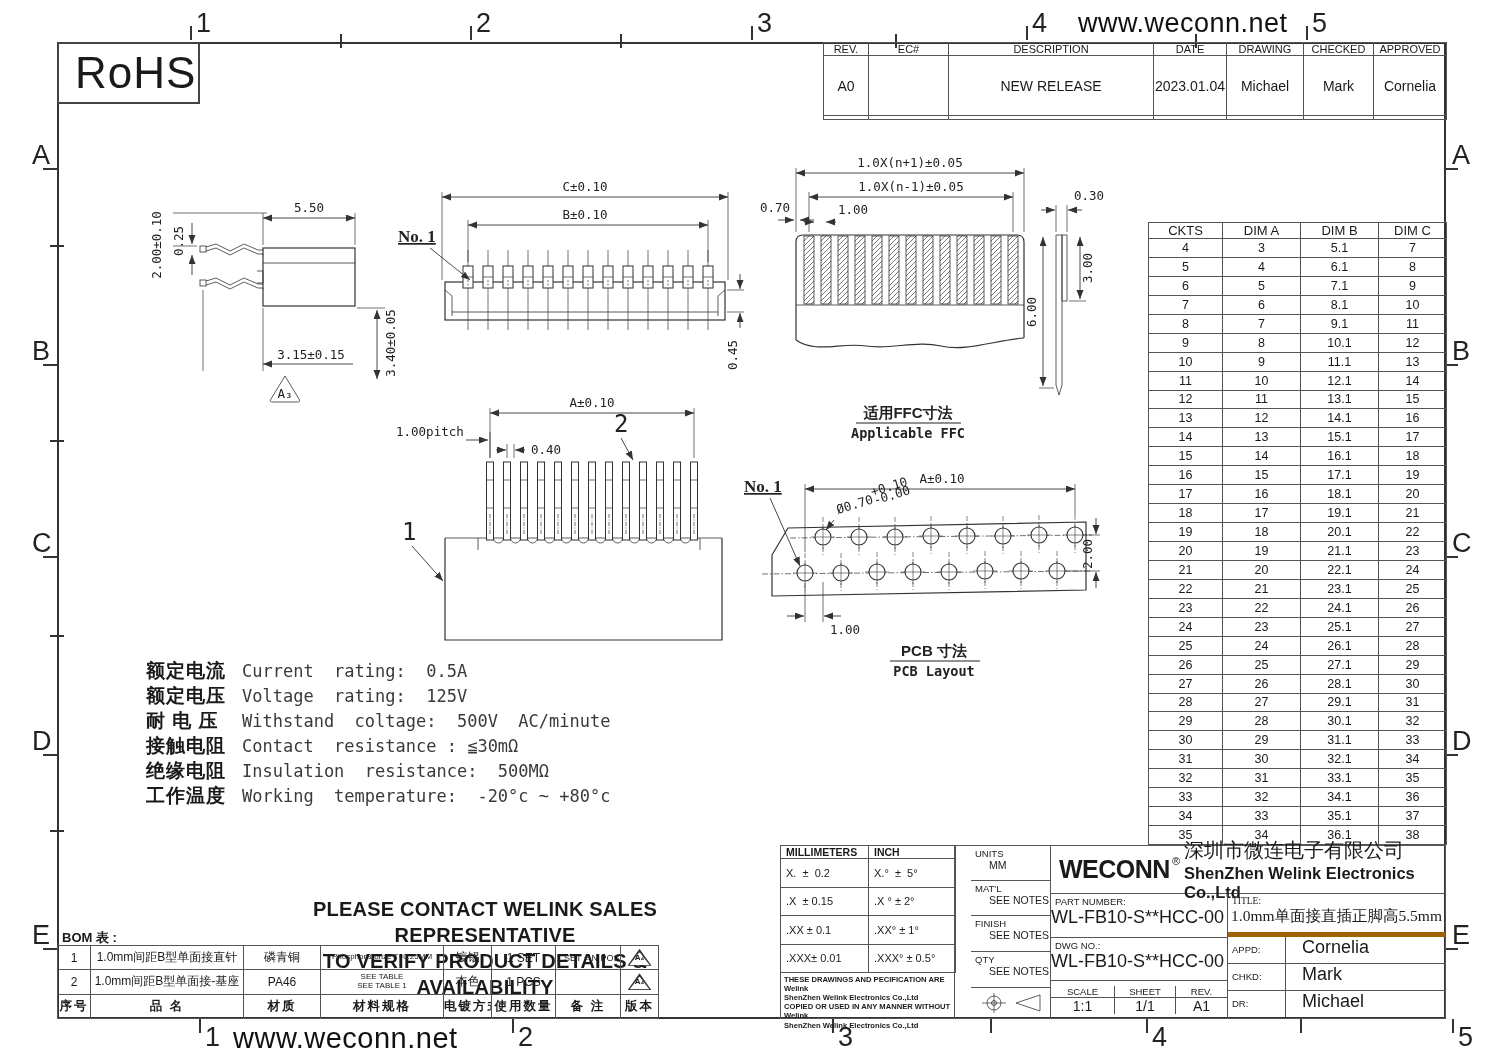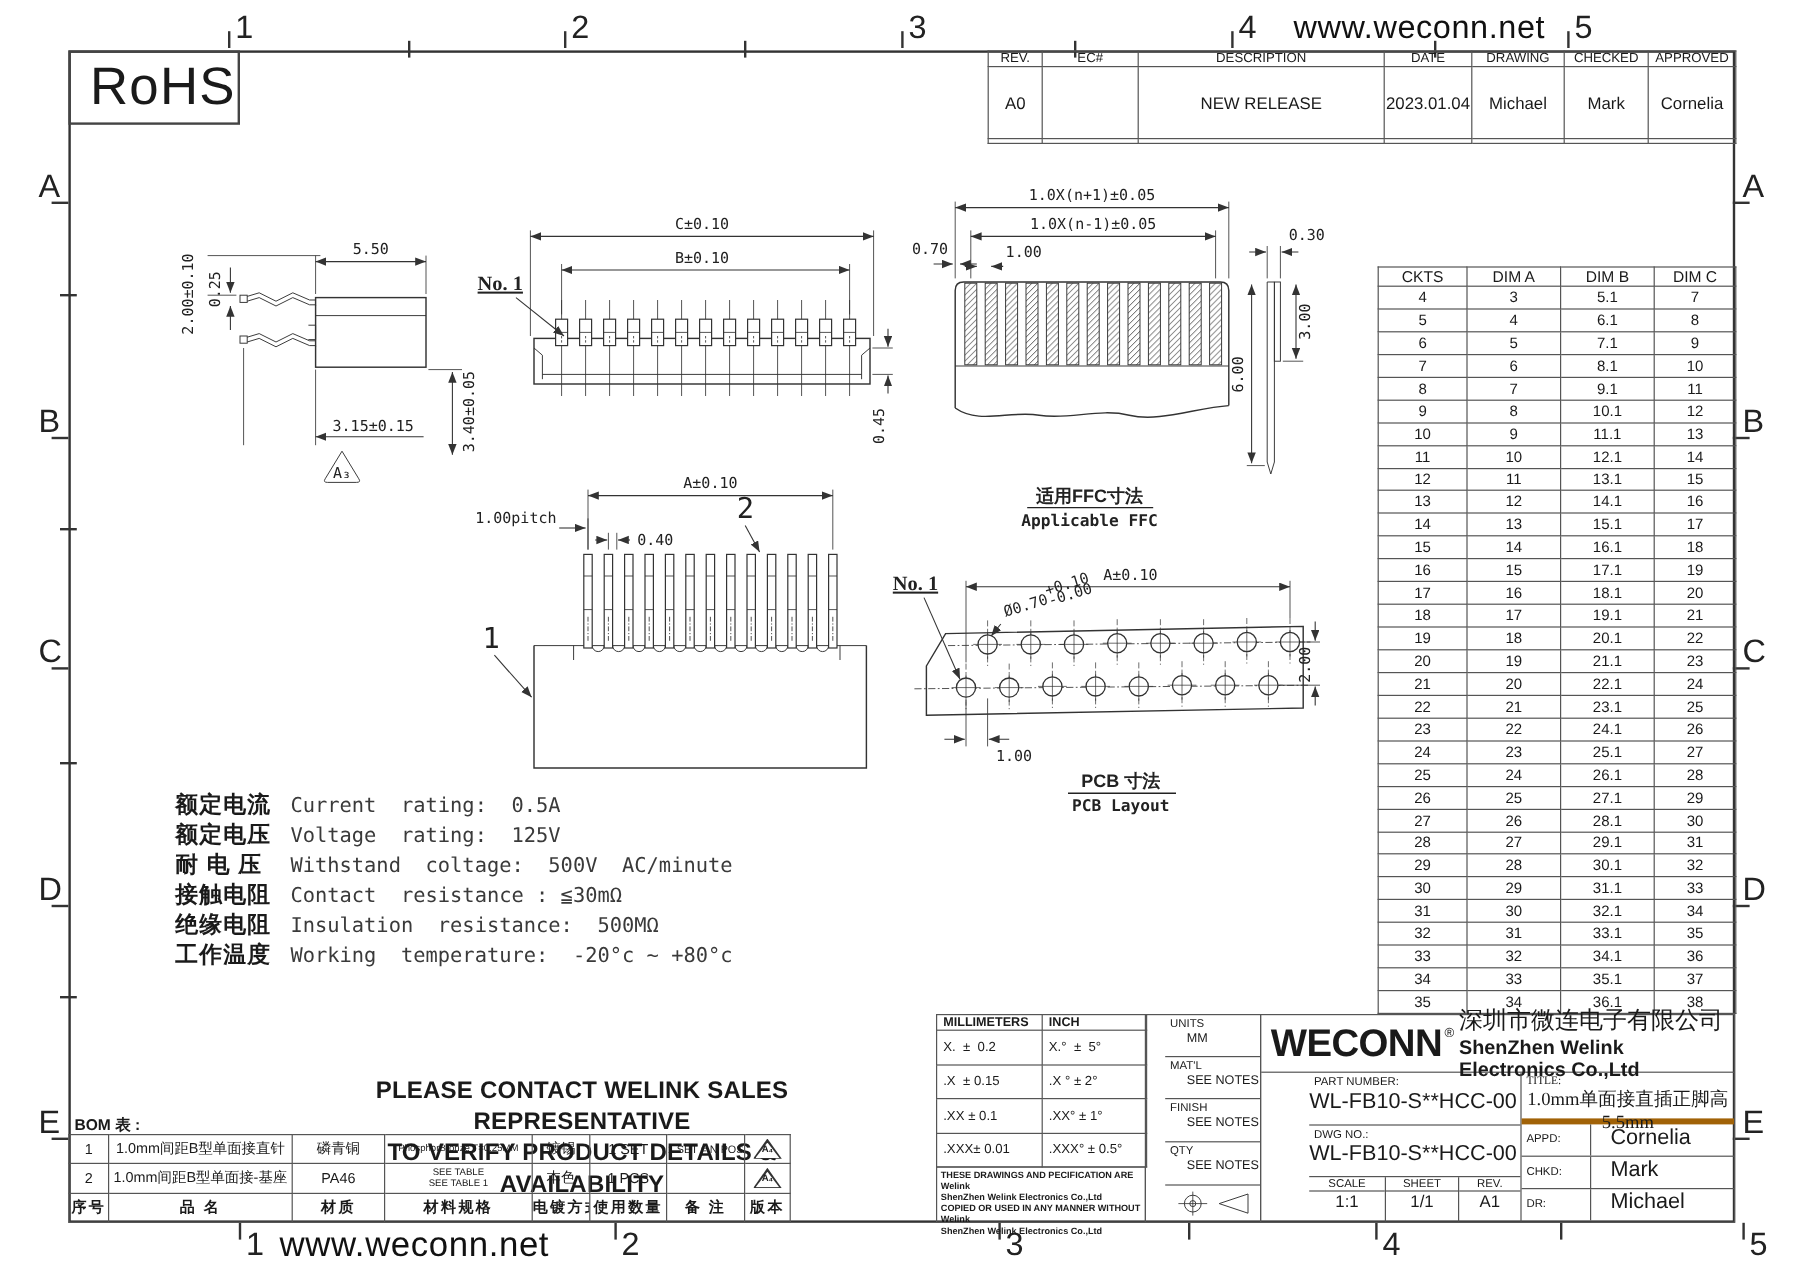--- a/index.html
+++ b/index.html
@@ -47,21 +47,21 @@
   .tol-note{left:780px;top:972px;width:175px;height:47px;border:1px solid #555;box-sizing:border-box;
             font-size:7.6px;font-weight:bold;line-height:1.2;padding:2px 3px;white-space:pre-line;}
   
   .info{left:954px;top:845px;width:97px;height:174px;border:1px solid #555;box-sizing:border-box;}
   .info .cell{border-bottom:1px solid #555;box-sizing:border-box;padding:2px 0 0 4px;margin-left:16px;}
   .info .lb{font-size:9.5px;}
   .info .vl{font-size:10.5px;padding-left:14px;}
   
   .tb{left:1050px;top:845px;width:396px;height:174px;border:1px solid #555;box-sizing:border-box;}
   .tb-row1{display:flex;align-items:center;height:48px;border-bottom:1px solid #555;box-sizing:border-box;}
-  .tb-logo{font-size:32px;font-weight:800;letter-spacing:-.5px;padding:0 2px 0 8px;}
+  .tb-logo{font-size:25px;font-weight:800;letter-spacing:-.5px;padding:0 2px 0 8px;}
   .tb-reg{font-size:11px;vertical-align:top;position:relative;top:-9px;}
   .tb-co .cn{font-size:20px;}
   .tb-co .en{font-size:16.5px;font-weight:bold;}
   .tb-lbl{font-size:9.5px;padding:2px 0 0 4px;}
   .tb-val{font-size:19px;text-align:left;}
   .mini-lbl{font-size:9.5px;text-align:center;border-bottom:1px solid #555;}
   .mini-val{font-size:14px;text-align:center;}
   
   svg text{font-family:"DejaVu Sans Mono",monospace;fill:#222;font-size:12.5px;}
   svg .ln{fill:none;stroke:#333;stroke-width:1.2;}
@@ -809,31 +809,31 @@
 
   <div class="abs tb">
     <div class="tb-row1">
       <span class="tb-logo">WECONN</span>
       <span class="tb-reg">®</span>
       <span class="tb-co" style="padding-left:4px;">
         <div class="cn">深圳市微连电子有限公司</div>
         <div class="en">ShenZhen Welink Electronics Co.,Ltd</div>
       </span>
     </div>
-    <div style="display:flex;height:124px;margin-left:40px;">
+    <div style="display:flex;height:124px;">
       <div style="width:177px;border-right:1px solid #555;box-sizing:border-box;">
         <div style="height:44px;border-bottom:1px solid #555;box-sizing:border-box;">
           <div class="tb-lbl">PART NUMBER:</div>
           <div class="tb-val" style="font-size:18px;">WL-FB10-S**HCC-00</div>
         </div>
         <div style="height:43px;border-bottom:1px solid #555;box-sizing:border-box;">
           <div class="tb-lbl">DWG NO.:</div>
           <div class="tb-val" style="font-size:18px;">WL-FB10-S**HCC-00</div>
         </div>
-        <div style="display:flex;height:37px;">
+        <div style="display:flex;height:37px;align-items:center;">
           <div style="width:64px;border-right:1px solid #555;box-sizing:border-box;">
             <div class="mini-lbl">SCALE</div>
             <div class="mini-val">1:1</div>
           </div>
           <div style="width:61px;border-right:1px solid #555;box-sizing:border-box;">
             <div class="mini-lbl">SHEET</div>
             <div class="mini-val">1/1</div>
           </div>
           <div style="flex:1;">
             <div class="mini-lbl">REV.</div>

